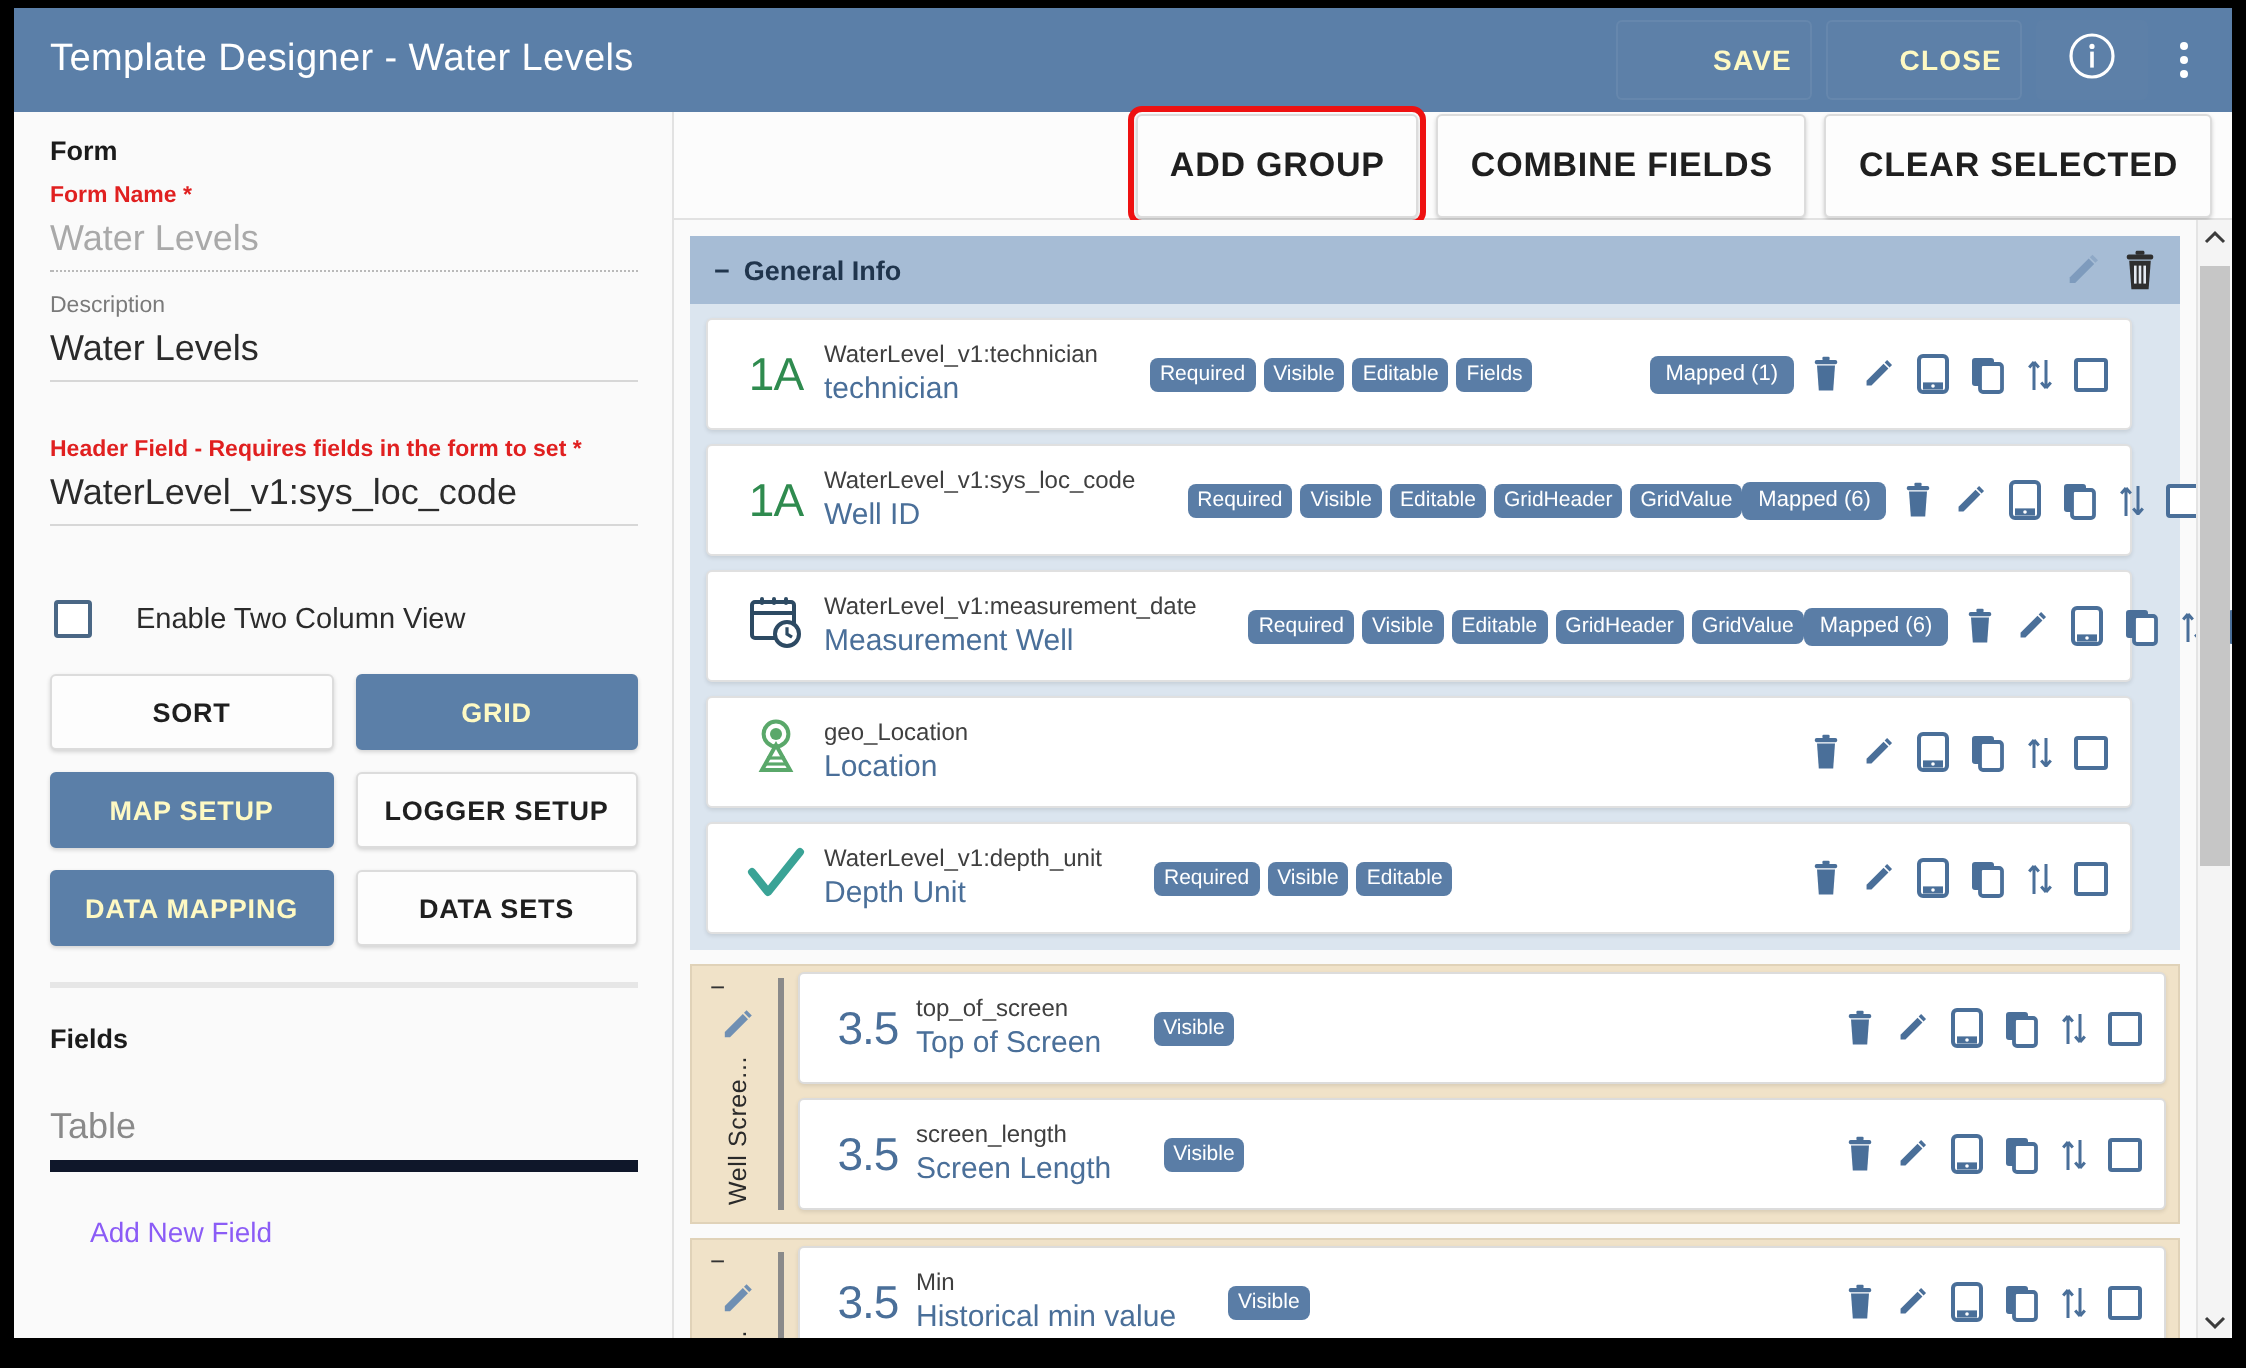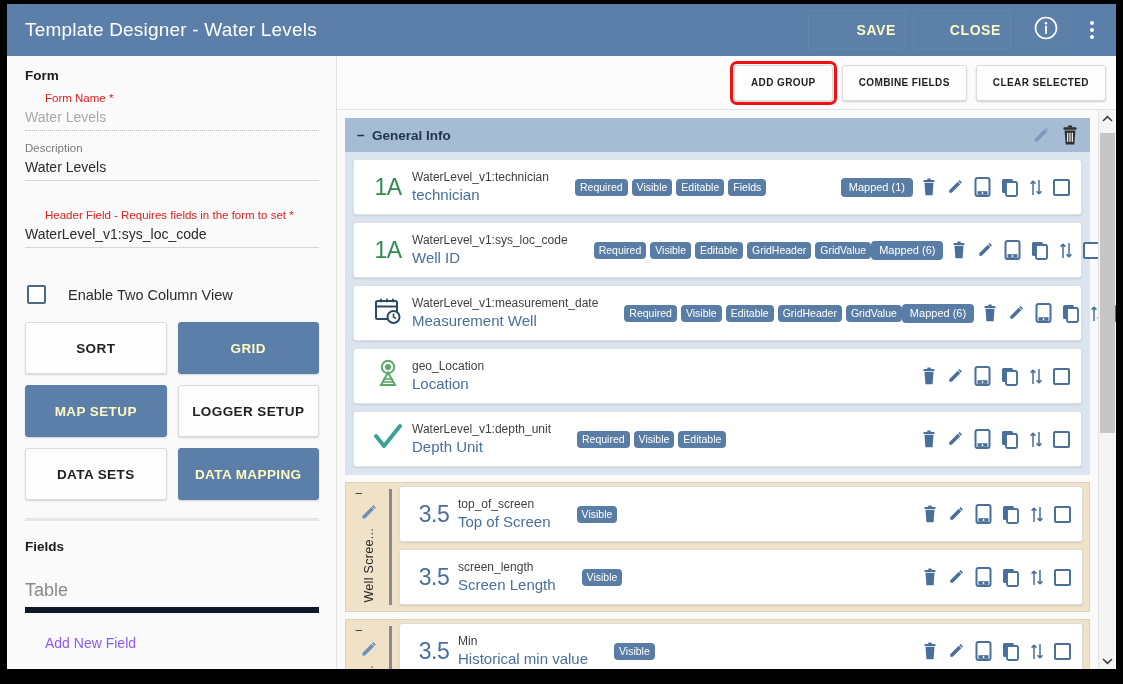--- a/index.html
+++ b/index.html
@@ -79,22 +79,22 @@
     width: 330px;
     flex: 0 0 330px;
     background: #fafafa;
     border-right: 1px solid #e2e2e2;
     padding: 12px 17px 0 18px;
     overflow: hidden;
     position: relative;
   }
   .sec-title { font-size: 13.5px; font-weight: bold; color: #1b1b1b; margin-bottom: 9px; }
   .field-label { font-size: 11.5px; color: #7a7a7a; margin-bottom: 2px; }
-  .field-label.req { color: #e02020; font-weight: 400; margin-left: 20px; }
-  .field-val { font-size: 14px; color: #2b2b2b; padding: 3px 0 5px 0; }
+  .field-label.req { color: #e02020; font-weight: 700; }
+  .field-val { font-size: 18px; color: #2b2b2b; padding: 3px 0 5px 0; }
   .field-val.placeholder { color: #a9a9a9; }
   .underline-solid { border-bottom: 1px solid #d7d7d7; margin-bottom: 11px; }
   .underline-dotted { border-bottom: 1px dotted #b9b9b9; margin-bottom: 11px; }
   .spacer-20 { height: 17px; }
 
   .checkrow { display: flex; align-items: center; gap: 12px; margin: 9px 0 18px 2px; }
   .cbox {
     width: 19px; height: 19px;
     border: 2px solid #4a6785;
     border-radius: 2px; background: #fff;
@@ -102,21 +102,21 @@
   }
   .checkrow span { font-size: 14.5px; color: #2b2b2b; margin-left: 10px; }
 
   .btn-grid {
     display: grid;
     grid-template-columns: 1fr 1fr;
     gap: 11px 11px;
     margin-bottom: 18px;
   }
   .gbtn {
-    height: 52px;
+    height: 38px;
     border-radius: 3px;
     font-size: 13.5px;
     font-weight: bold;
     letter-spacing: .4px;
     cursor: pointer;
     font-family: "Liberation Sans", sans-serif;
     border: 1px solid #dcdcdc;
     background: #fdfdfd;
     color: #1f1f1f;
     box-shadow: 0 1px 2px rgba(0,0,0,.16);
@@ -134,25 +134,25 @@
   
   .main { flex: 1 1 auto; display: flex; flex-direction: column; min-width: 0; background: #fafafa; position: relative; }
   .main-toolbar {
     height: 54px; flex: 0 0 54px;
     background: #fcfcfc;
     border-bottom: 1px solid #e2e2e2;
     display: flex; align-items: center; justify-content: flex-end;
     padding-right: 10px; gap: 9px;
   }
   .mt-btn {
-    height: 36px; padding: 0 16px;
+    height: 52px; padding: 0 16px;
     background: #fdfdfd;
     border: 1px solid #dcdcdc;
     border-radius: 3px;
-    font-size: 10px; font-weight: bold; letter-spacing: .4px;
+    font-size: 17px; font-weight: bold; letter-spacing: .4px;
     color: #1f1f1f; cursor: pointer;
     font-family: "Liberation Sans", sans-serif;
     box-shadow: 0 1px 2px rgba(0,0,0,.18);
     white-space: nowrap;
   }
   .mt-btn.highlight { outline: 3px solid #ee1111; outline-offset: 1px; }
 
   .canvas { flex: 1 1 auto; position: relative; overflow: hidden; background: #fafafa; padding: 8px 26px 0 8px; }
 
   
@@ -160,21 +160,21 @@
     background: #a6bcd5;
     height: 34px;
     display: flex; align-items: center;
     padding: 0 10px 0 12px;
     color: #20354d;
     font-size: 13.5px; font-weight: bold;
   }
   .group-head .minus { margin-right: 7px; font-weight: bold; }
   .gh-icons { margin-left: auto; display: flex; align-items: center; gap: 9px; }
 
-  .group-body { background: #dbe5ef; padding: 7px 8px 8px 8px; }
+  .group-body { background: #dbe5ef; padding: 7px 24px 8px 8px; }
 
   
   .frow {
     background: #ffffff;
     border: 1px solid #e0e0e0;
     border-radius: 3px;
     height: 56px;
     display: flex; align-items: center;
     padding: 0 11px 0 12px;
     margin-bottom: 7px;
@@ -289,22 +289,22 @@
       <div class="checkrow">
         <div class="cbox"></div>
         <span>Enable Two Column View</span>
       </div>
 
       <div class="btn-grid">
         <button class="gbtn">SORT</button>
         <button class="gbtn active">GRID</button>
         <button class="gbtn active">MAP SETUP</button>
         <button class="gbtn">LOGGER SETUP</button>
+        <button class="gbtn active">DATA MAPPING</button>
         <button class="gbtn">DATA SETS</button>
-        <button class="gbtn active">DATA MAPPING</button>
       </div>
 
       <div class="hr-thick"></div>
 
       <div class="fields-title">Fields</div>
       <div class="table-field">Table</div>
       <div class="add-new">Add New Field</div>
     </div>
 
     <div class="main">

